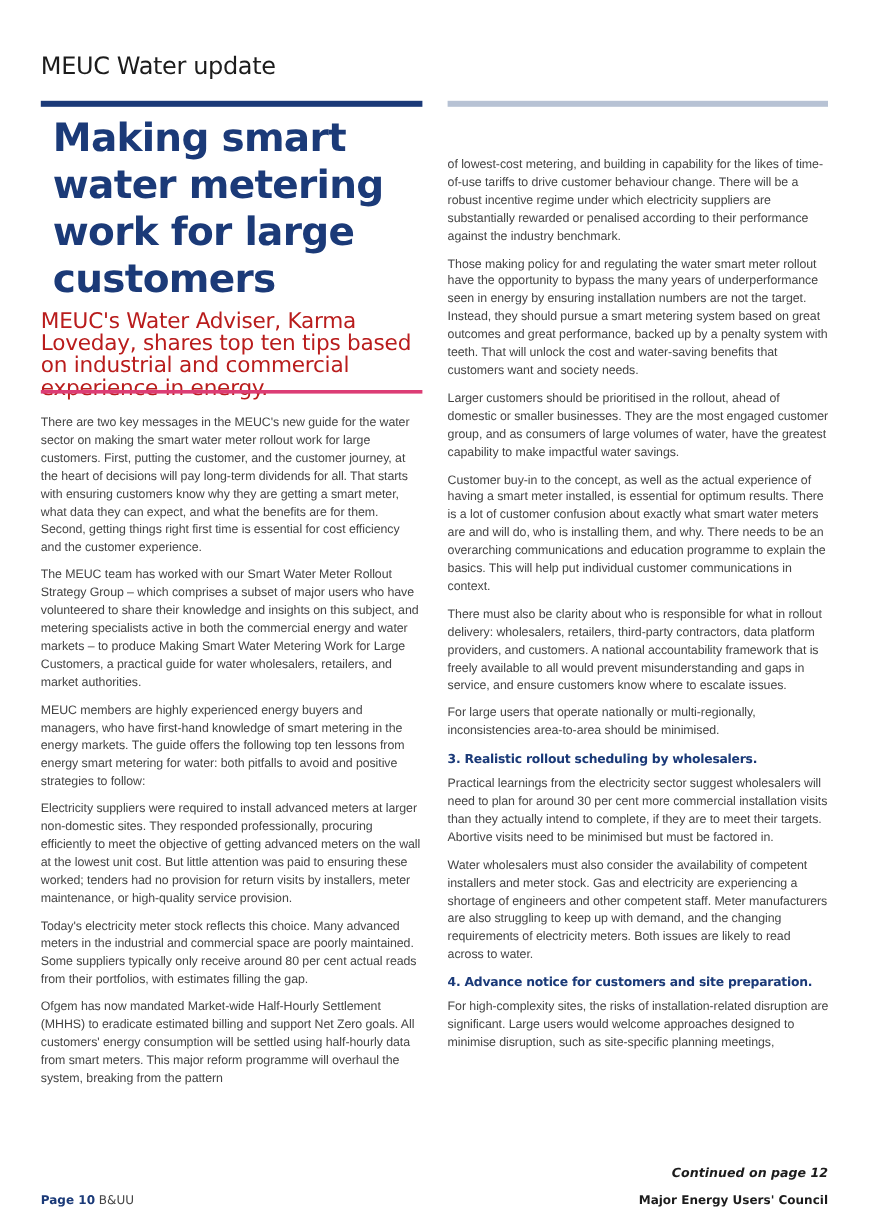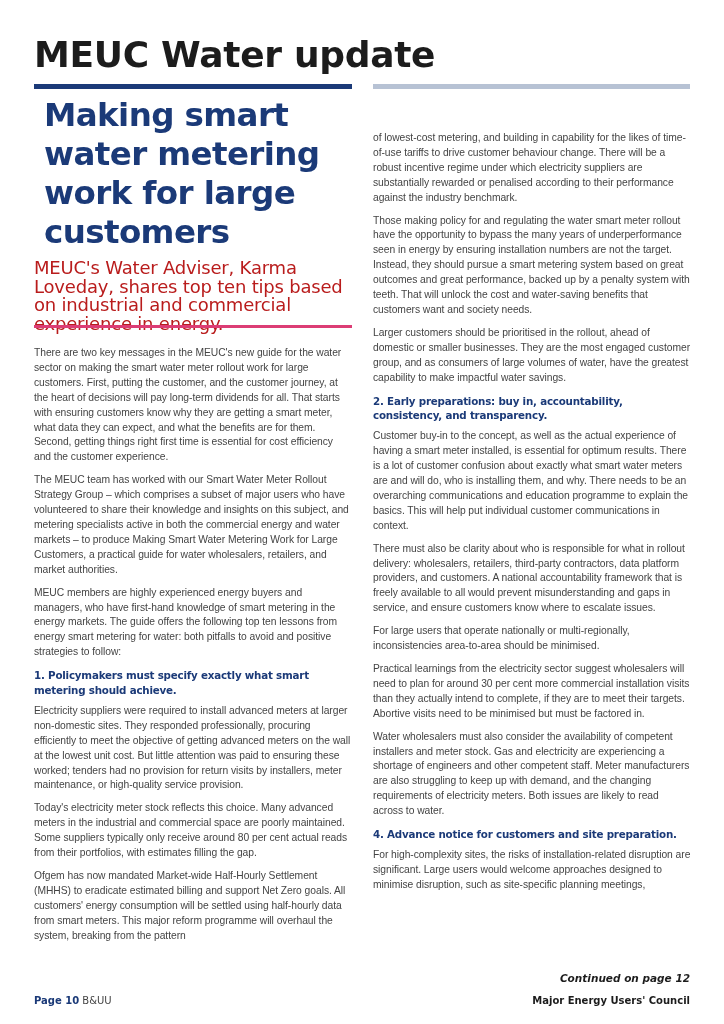--- a/index.html
+++ b/index.html
@@ -1,22 +1,22 @@
 <!DOCTYPE html>
 <html><head>
 <meta charset="utf-8">
 <style>
   * { box-sizing: border-box; margin: 0; padding: 0; }
   html, body { width: 724px; height: 1024px; background: #ffffff; overflow: hidden; }
   body { position: relative; font-family: "Liberation Sans", sans-serif; color: #3a3a3a; }
 
   .section-title {
     position: absolute; left: 34px; top: 38px;
-    font-family: "DejaVu Sans", sans-serif; font-weight: 700;
-    font-size: 36px; letter-spacing: -0.3px; color: #1c1c1c; line-height: 34px; text-align: right;
+    font-family: "DejaVu Sans", sans-serif; font-weight: 400;
+    font-size: 20px; letter-spacing: -0.3px; color: #1c1c1c; line-height: 34px; text-align: right;
   }
   .rule-left { position: absolute; left: 34px; top: 84px; width: 318px; height: 5px; background: #1b3a78; }
   .rule-right { position: absolute; left: 373px; top: 84px; width: 317px; height: 5px; background: #b7c2d4; }
 
   .headline {
     position: absolute; left: 44px; top: 96px; width: 320px;
     font-family: "DejaVu Sans", sans-serif; font-weight: bold;
     font-size: 32.5px; line-height: 39px; color: #1b3a78; letter-spacing: -0.6px;
   }
   .standfirst {
@@ -52,34 +52,33 @@
 <div class="rule-right"></div>
 
 <h1 class="headline">Making smart water metering work for large customers</h1>
 <div class="standfirst">MEUC's Water Adviser, Karma Loveday, shares top ten tips based on industrial and commercial experience in energy.</div>
 <div class="rule-pink"></div>
 
 <div class="col col-left">
   <p>There are two key messages in the MEUC's new guide for the water sector on making the smart water meter rollout work for large customers. First, putting the customer, and the customer journey, at the heart of decisions will pay long-term dividends for all. That starts with ensuring customers know why they are getting a smart meter, what data they can expect, and what the benefits are for them. Second, getting things right first time is essential for cost efficiency and the customer experience.</p>
   <p>The MEUC team has worked with our Smart Water Meter Rollout Strategy Group – which comprises a subset of major users who have volunteered to share their knowledge and insights on this subject, and metering specialists active in both the commercial energy and water markets – to produce Making Smart Water Metering Work for Large Customers, a practical guide for water wholesalers, retailers, and market authorities.</p>
   <p>MEUC members are highly experienced energy buyers and managers, who have first-hand knowledge of smart metering in the energy markets. The guide offers the following top ten lessons from energy smart metering for water: both pitfalls to avoid and positive strategies to follow:</p>
-  <h3>1.  Policymakers must specify exactly what smart metering should achieve.</h3>
   <p>Electricity suppliers were required to install advanced meters at larger non-domestic sites. They responded professionally, procuring efficiently to meet the objective of getting advanced meters on the wall at the lowest unit cost. But little attention was paid to ensuring these worked; tenders had no provision for return visits by installers, meter maintenance, or high-quality service provision.</p>
   <p>Today's electricity meter stock reflects this choice. Many advanced meters in the industrial and commercial space are poorly maintained. Some suppliers typically only receive around 80 per cent actual reads from their portfolios, with estimates filling the gap.</p>
   <p>Ofgem has now mandated Market-wide Half-Hourly Settlement (MHHS) to eradicate estimated billing and support Net Zero goals. All customers' energy consumption will be settled using half-hourly data from smart meters. This major reform programme will overhaul the system, breaking from the pattern</p>
 </div>
 
 <div class="col col-right">
   <p>of lowest-cost metering, and building in capability for the likes of time-of-use tariffs to drive customer behaviour change. There will be a robust incentive regime under which electricity suppliers are substantially rewarded or penalised according to their performance against the industry benchmark.</p>
   <p>Those making policy for and regulating the water smart meter rollout have the opportunity to bypass the many years of underperformance seen in energy by ensuring installation numbers are not the target. Instead, they should pursue a smart metering system based on great outcomes and great performance, backed up by a penalty system with teeth. That will unlock the cost and water-saving benefits that customers want and society needs.</p>
   <p>Larger customers should be prioritised in the rollout, ahead of domestic or smaller businesses. They are the most engaged customer group, and as consumers of large volumes of water, have the greatest capability to make impactful water savings.</p>
-  <h3>2.  Early preparations: buy in, accountability, consistency, and transparency.</h3>
   <p>Customer buy-in to the concept, as well as the actual experience of having a smart meter installed, is essential for optimum results. There is a lot of customer confusion about exactly what smart water meters are and will do, who is installing them, and why. There needs to be an overarching communications and education programme to explain the basics. This will help put individual customer communications in context.</p>
   <p>There must also be clarity about who is responsible for what in rollout delivery: wholesalers, retailers, third-party contractors, data platform providers, and customers. A national accountability framework that is freely available to all would prevent misunderstanding and gaps in service, and ensure customers know where to escalate issues.</p>
   <p>For large users that operate nationally or multi-regionally, inconsistencies area-to-area should be minimised.</p>
+  <h3>3.  Realistic rollout scheduling by wholesalers.</h3>
   <p>Practical learnings from the electricity sector suggest wholesalers will need to plan for around 30 per cent more commercial installation visits than they actually intend to complete, if they are to meet their targets. Abortive visits need to be minimised but must be factored in.</p>
   <p>Water wholesalers must also consider the availability of competent installers and meter stock. Gas and electricity are experiencing a shortage of engineers and other competent staff. Meter manufacturers are also struggling to keep up with demand, and the changing requirements of electricity meters. Both issues are likely to read across to water.</p>
   <h3>4.  Advance notice for customers and site preparation.</h3>
   <p>For high-complexity sites, the risks of installation-related disruption are significant. Large users would welcome approaches designed to minimise disruption, such as site-specific planning meetings,</p>
 </div>
 
 <div class="continued">Continued on page 12</div>
 
 <div class="footer-left">
   <span class="pg">Page 10</span>

